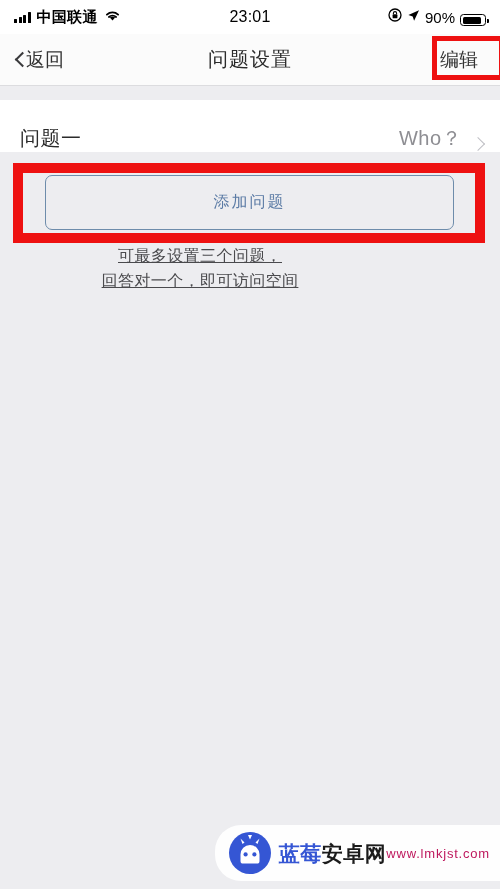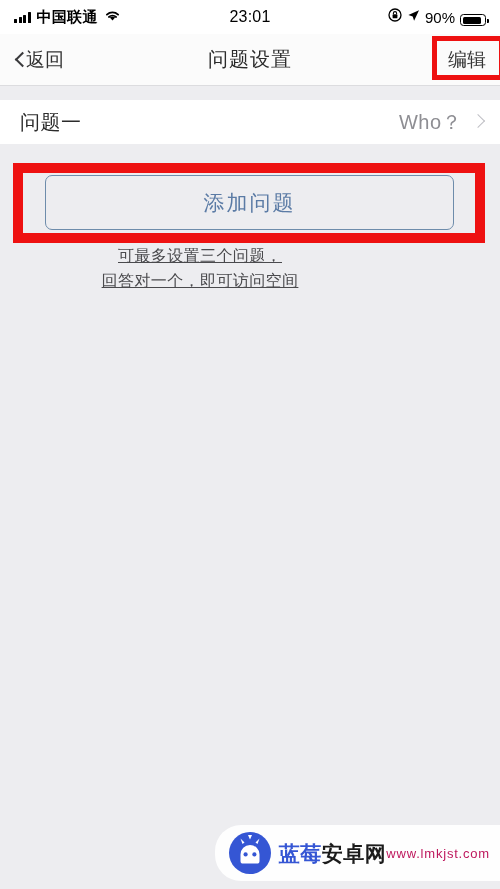--- a/index.html
+++ b/index.html
@@ -65,37 +65,37 @@
     width:9px; height:9px;
     border-left:2px solid #3a3a3c; border-bottom:2px solid #3a3a3c;
     transform:rotate(45deg);
   }
   .nav-back-label { font-size:19px; color:#333; }
   .nav-title {
     position:absolute; left:0; right:0; text-align:center;
     font-size:20px; color:#2b2b2b; letter-spacing:1px;
     pointer-events:none;
   }
-  .nav-right { flex:1; display:flex; justify-content:flex-end; align-items:center; padding-right:8px; }
+  .nav-right { flex:1; display:flex; justify-content:flex-end; align-items:center; padding-right:16px; }
   .nav-edit { font-size:19px; color:#333; padding:2px 6px; position:relative; z-index:3; }
 
   
   .hl-edit {
     position:absolute; top:36px; left:432px;
     width:72px; height:44px;
     border:5px solid #ee1111;
     z-index:2;
     pointer-events:none;
   }
 
   
   .card { position:absolute; top:100px; left:0; width:500px; background:#ffffff; }
   .q-row {
-    display:flex; align-items:center;
-    height:44px; padding:0 14px 0 20px;
+    display:flex; align-items:flex-end;
+    height:52px; padding:0 14px 0 20px;
     background:#ffffff;
   }
   .q-label { font-size:20px; color:#2b2b2b; flex:1; letter-spacing:.5px; }
   .q-value { font-size:20px; color:#8e8e93; letter-spacing:.5px; }
   .chev-right { width:14px; height:14px; position:relative; margin-left:10px; }
   .chev-right::before{
     content:""; position:absolute; left:1px; top:1px;
     width:9px; height:9px;
     border-right:1.8px solid #bfbfc4; border-top:1.8px solid #bfbfc4;
     transform:rotate(45deg);
@@ -105,21 +105,21 @@
   .add-wrap {
     position:absolute; top:175px; left:45px;
     width:409px; height:55px;
   }
   .add-btn {
     width:100%; height:100%;
     border:1.5px solid #6e8cab;
     border-radius:7px;
     background:#ededf0;
     display:flex; align-items:center; justify-content:center;
-    font-size:21px; color:#5b7ba5; letter-spacing:2px;
+    font-size:16px; color:#5b7ba5; letter-spacing:2px;
   }
   .hl-add {
     position:absolute; top:163px; left:13px;
     width:472px; height:80px;
     border:10px solid #ee1111;
     pointer-events:none;
     z-index:2;
   }
 
   

